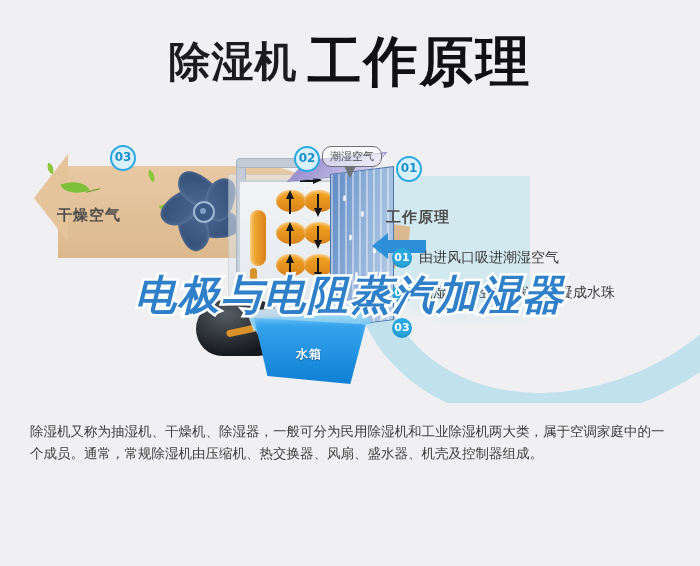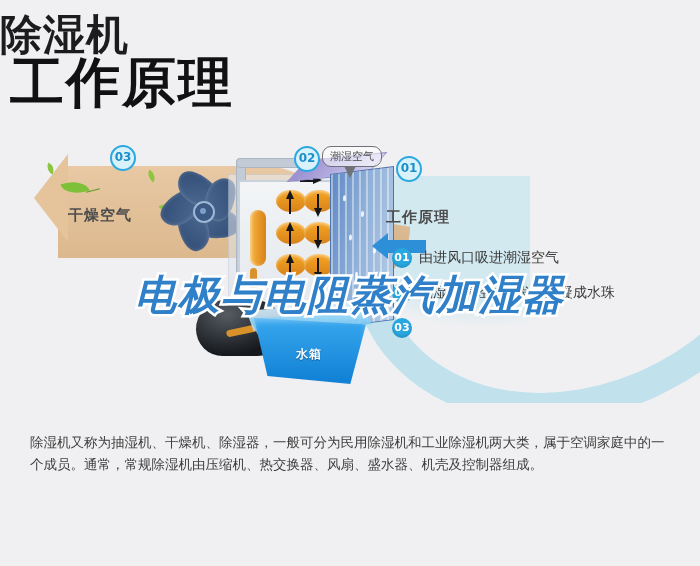--- a/index.html
+++ b/index.html
@@ -7,23 +7,22 @@
     width:700px;height:566px;
     background:#f0f0f2;
     font-family:"DejaVu Sans","Liberation Sans",sans-serif;
     overflow:hidden;position:relative;
   }
   #page{position:absolute;inset:0;background:#f0f0f2;}
 
   
   .title-wrap{
     position:absolute;left:0;top:22px;width:700px;height:80px;
-    display:flex;align-items:flex-start;justify-content:center;
+    display:flex;align-items:center;justify-content:center;
     white-space:nowrap;
-    flex-direction:column;
   }
   .title-a{
     font-size:42px;font-weight:bold;color:#1c1c1e;letter-spacing:1px;
     line-height:1;
   }
   .title-b{
     font-size:54px;font-weight:bold;color:#111114;letter-spacing:2px;
     line-height:1;margin-left:10px;
   }
 
@@ -220,21 +219,21 @@
   .watermark{
     position:absolute;left:0;top:268px;width:700px;text-align:center;
     font-size:41px;font-weight:bold;font-style:italic;color:#2f80c8;
     letter-spacing:2px;
     -webkit-text-stroke:5px #ffffff;paint-order:stroke fill;
     text-shadow:0 2px 0 rgba(255,255,255,.9);
   }
 
   
   .copy{position:absolute;left:30px;top:420px;width:644px;}
-  .para{font-size:13.5px;color:#3c3c3c;line-height:22px;margin:11px 0 16px 0;}
+  .para{font-size:13.5px;color:#3c3c3c;line-height:22px;margin:0 0 16px 0;}
 </style>
 </head>
 <body>
 
 <div id="page">
 
   <div class="title-wrap">
     <span class="title-a">除湿机</span>
     <span class="title-b">工作原理</span>
   </div>
@@ -316,21 +315,21 @@
     <div class="compressor"></div>
     <div class="comp-pipe2"></div>
     <div class="tank-tray"></div>
     <div class="tray-strut" style="left:300px;top:176px;"></div>
     <div class="tray-strut" style="left:312px;top:174px;"></div>
     <div class="tank-rim"></div>
     <div class="tank"></div>
     <div class="tank-label">水箱</div>
 
     <div class="badge" style="left:110px;top:27px;">03</div>
-    <div class="ann-text" style="left:68px;top:88px;text-align:right;">干燥空气</div>
+    <div class="ann-text" style="left:57px;top:88px;text-align:right;">干燥空气</div>
 
     <div class="badge" style="left:294px;top:28px;">02</div>
     <div class="bubble" style="left:322px;top:28px;">潮湿空气</div>
     <div class="bubble-tail" style="left:344px;top:48px;"></div>
 
     <div class="badge" style="left:396px;top:38px;">01</div>
     <div class="ann-text" style="left:386px;top:90px;">工作原理</div>
   </div>
 
   <div class="steps">

